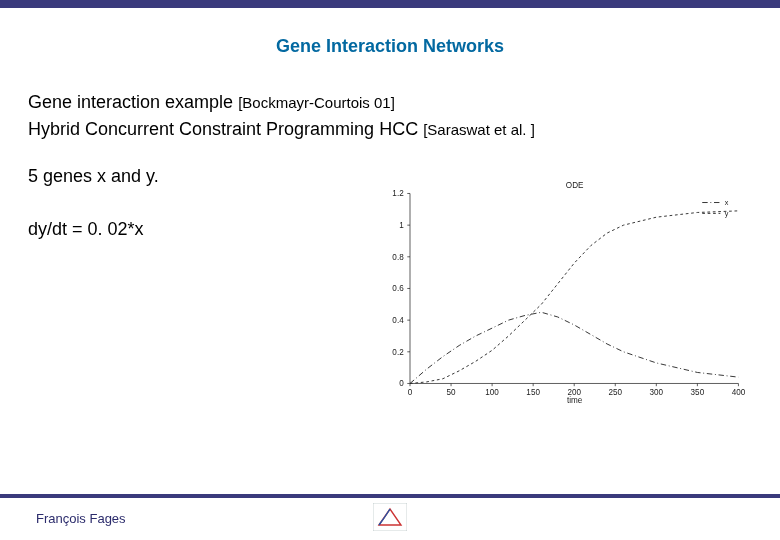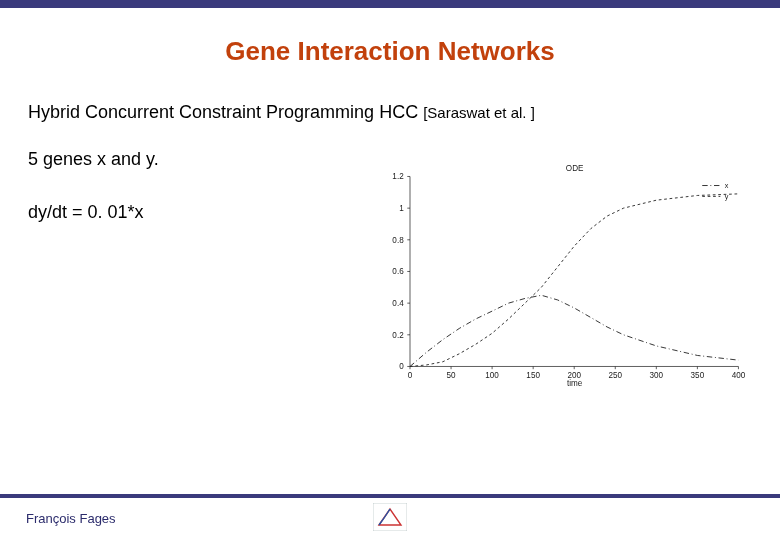--- a/index.html
+++ b/index.html
@@ -1,57 +1,61 @@
 <!DOCTYPE html>
 <html><head>
 <meta charset="utf-8">
 <style>
   * { margin: 0; padding: 0; box-sizing: border-box; }
   html, body { width: 780px; height: 540px; font-family: Arial, Helvetica, sans-serif; background: #fff; }
   .slide { position: relative; width: 780px; height: 540px; }
   .top-bar { height: 8px; background: #3a3a7c; }
-  .title { text-align: center; font-weight: bold; font-size: 26px; color: #c2410c; margin-top: 28px; }
+  .title { text-align: center; font-weight: bold; font-size: 18px; color: #0369a1; margin-top: 28px; }
   .body { padding: 32px 28px 0 28px; font-size: 18px; line-height: 1.5; color: #000; }
   .cite { font-size: 15px; }
   .content-row { display: flex; margin-top: 20px; }
   .left-col { flex: 0 0 340px; font-size: 18px; line-height: 1.5; }
   .left-col p { margin-bottom: 26px; }
   .chart { flex: 1; position: relative; height: 260px; margin-left: 4px; background: #fff; }
   .chart svg { width: 100%; height: 100%; }
   .axis { stroke: #222; stroke-width: 0.8; fill: none; }
   .tick text { font-size: 9px; fill: #222; font-family: Arial; }
   .series { fill: none; stroke: #222; stroke-width: 1; }
   .dashed { stroke-dasharray: 3 3; }
   .dashdot { stroke-dasharray: 6 3 1 3; }
   .chart-label { font-size: 9px; fill: #222; text-anchor: middle; }
-  .footer { position: absolute; bottom: 14px; left: 0; right: 0; display: flex; align-items: center; justify-content: space-between; padding: 0 26px; font-size: 13px; color: #2c2c6c; }
+  .footer { position: absolute; bottom: 14px; left: 0; right: 0; display: flex; align-items: center; justify-content: space-between; padding: 0 36px; font-size: 13px; color: #2c2c6c; }
   .footer-rule { position: absolute; bottom: 42px; left: 0; right: 0; height: 4px; background: #3a3a7c; }
   .footer-center { position: absolute; left: 50%; transform: translateX(-50%); }
   .logo-box { width: 34px; height: 28px; }
   .legend-entry { font-size: 8px; fill: #222; }
 </style>
 </head>
 <body>
 <div class="slide">
   <div class="top-bar"></div>
 
   <h1 class="title">Gene Interaction Networks</h1>
 
   <div class="body">
     <p>
+      <span>Gene interaction example </span>
+      <span class="cite">[Bockmayr-Courtois 01]</span>
+    </p>
+    <p>
       <span>Hybrid Concurrent Constraint Programming HCC </span>
       <span class="cite">[Saraswat et al. ]</span>
     </p>
 
     <div class="content-row">
       <div class="left-col">
         <p>5 genes x and y.</p>
         <div>
         </div>
-        <p style="margin-top:26px">dy/dt = 0. 01*x</p>
+        <p style="margin-top:26px">dy/dt = 0. 02*x</p>
       </div>
 
       <div class="chart">
         <svg viewBox="0 0 420 260">
 
           <line class="axis" x1="42" y1="20" x2="42" y2="230"></line>
           <line class="axis" x1="42" y1="230" x2="405" y2="230"></line>
 
           <g class="tick" id="yticks">
               <line class="axis" x1="39" x2="42" y1="230" y2="230"></line>

